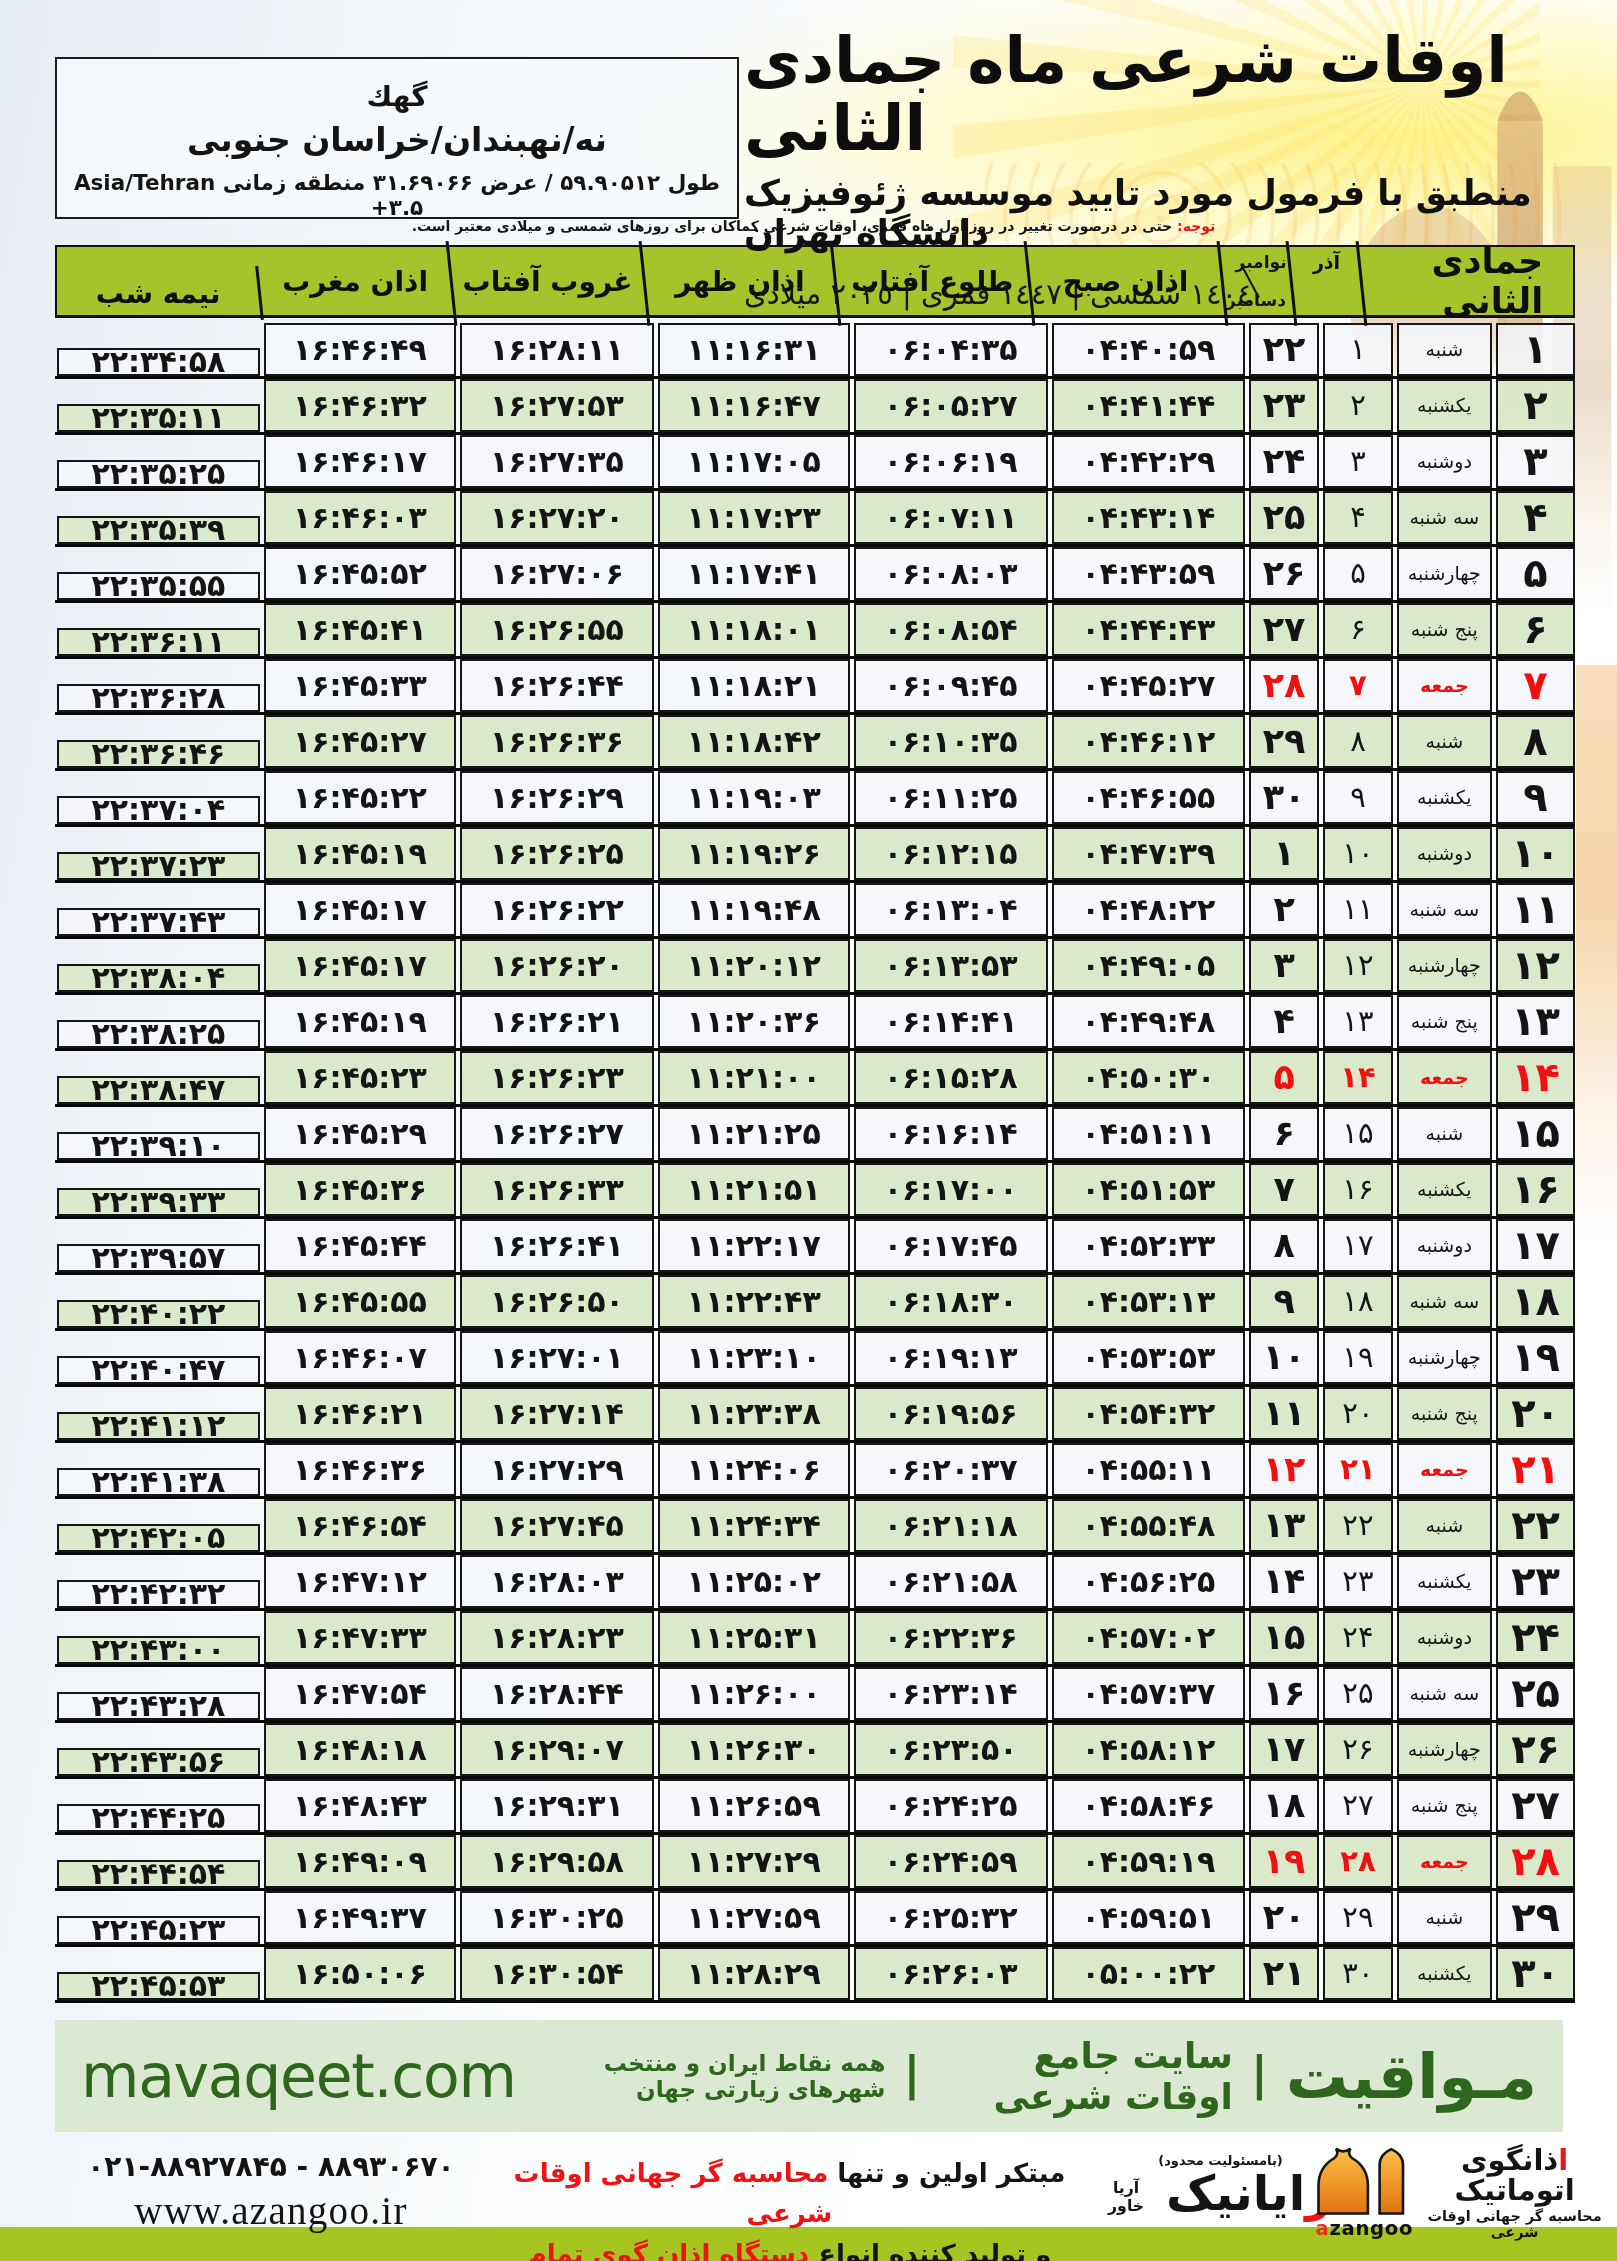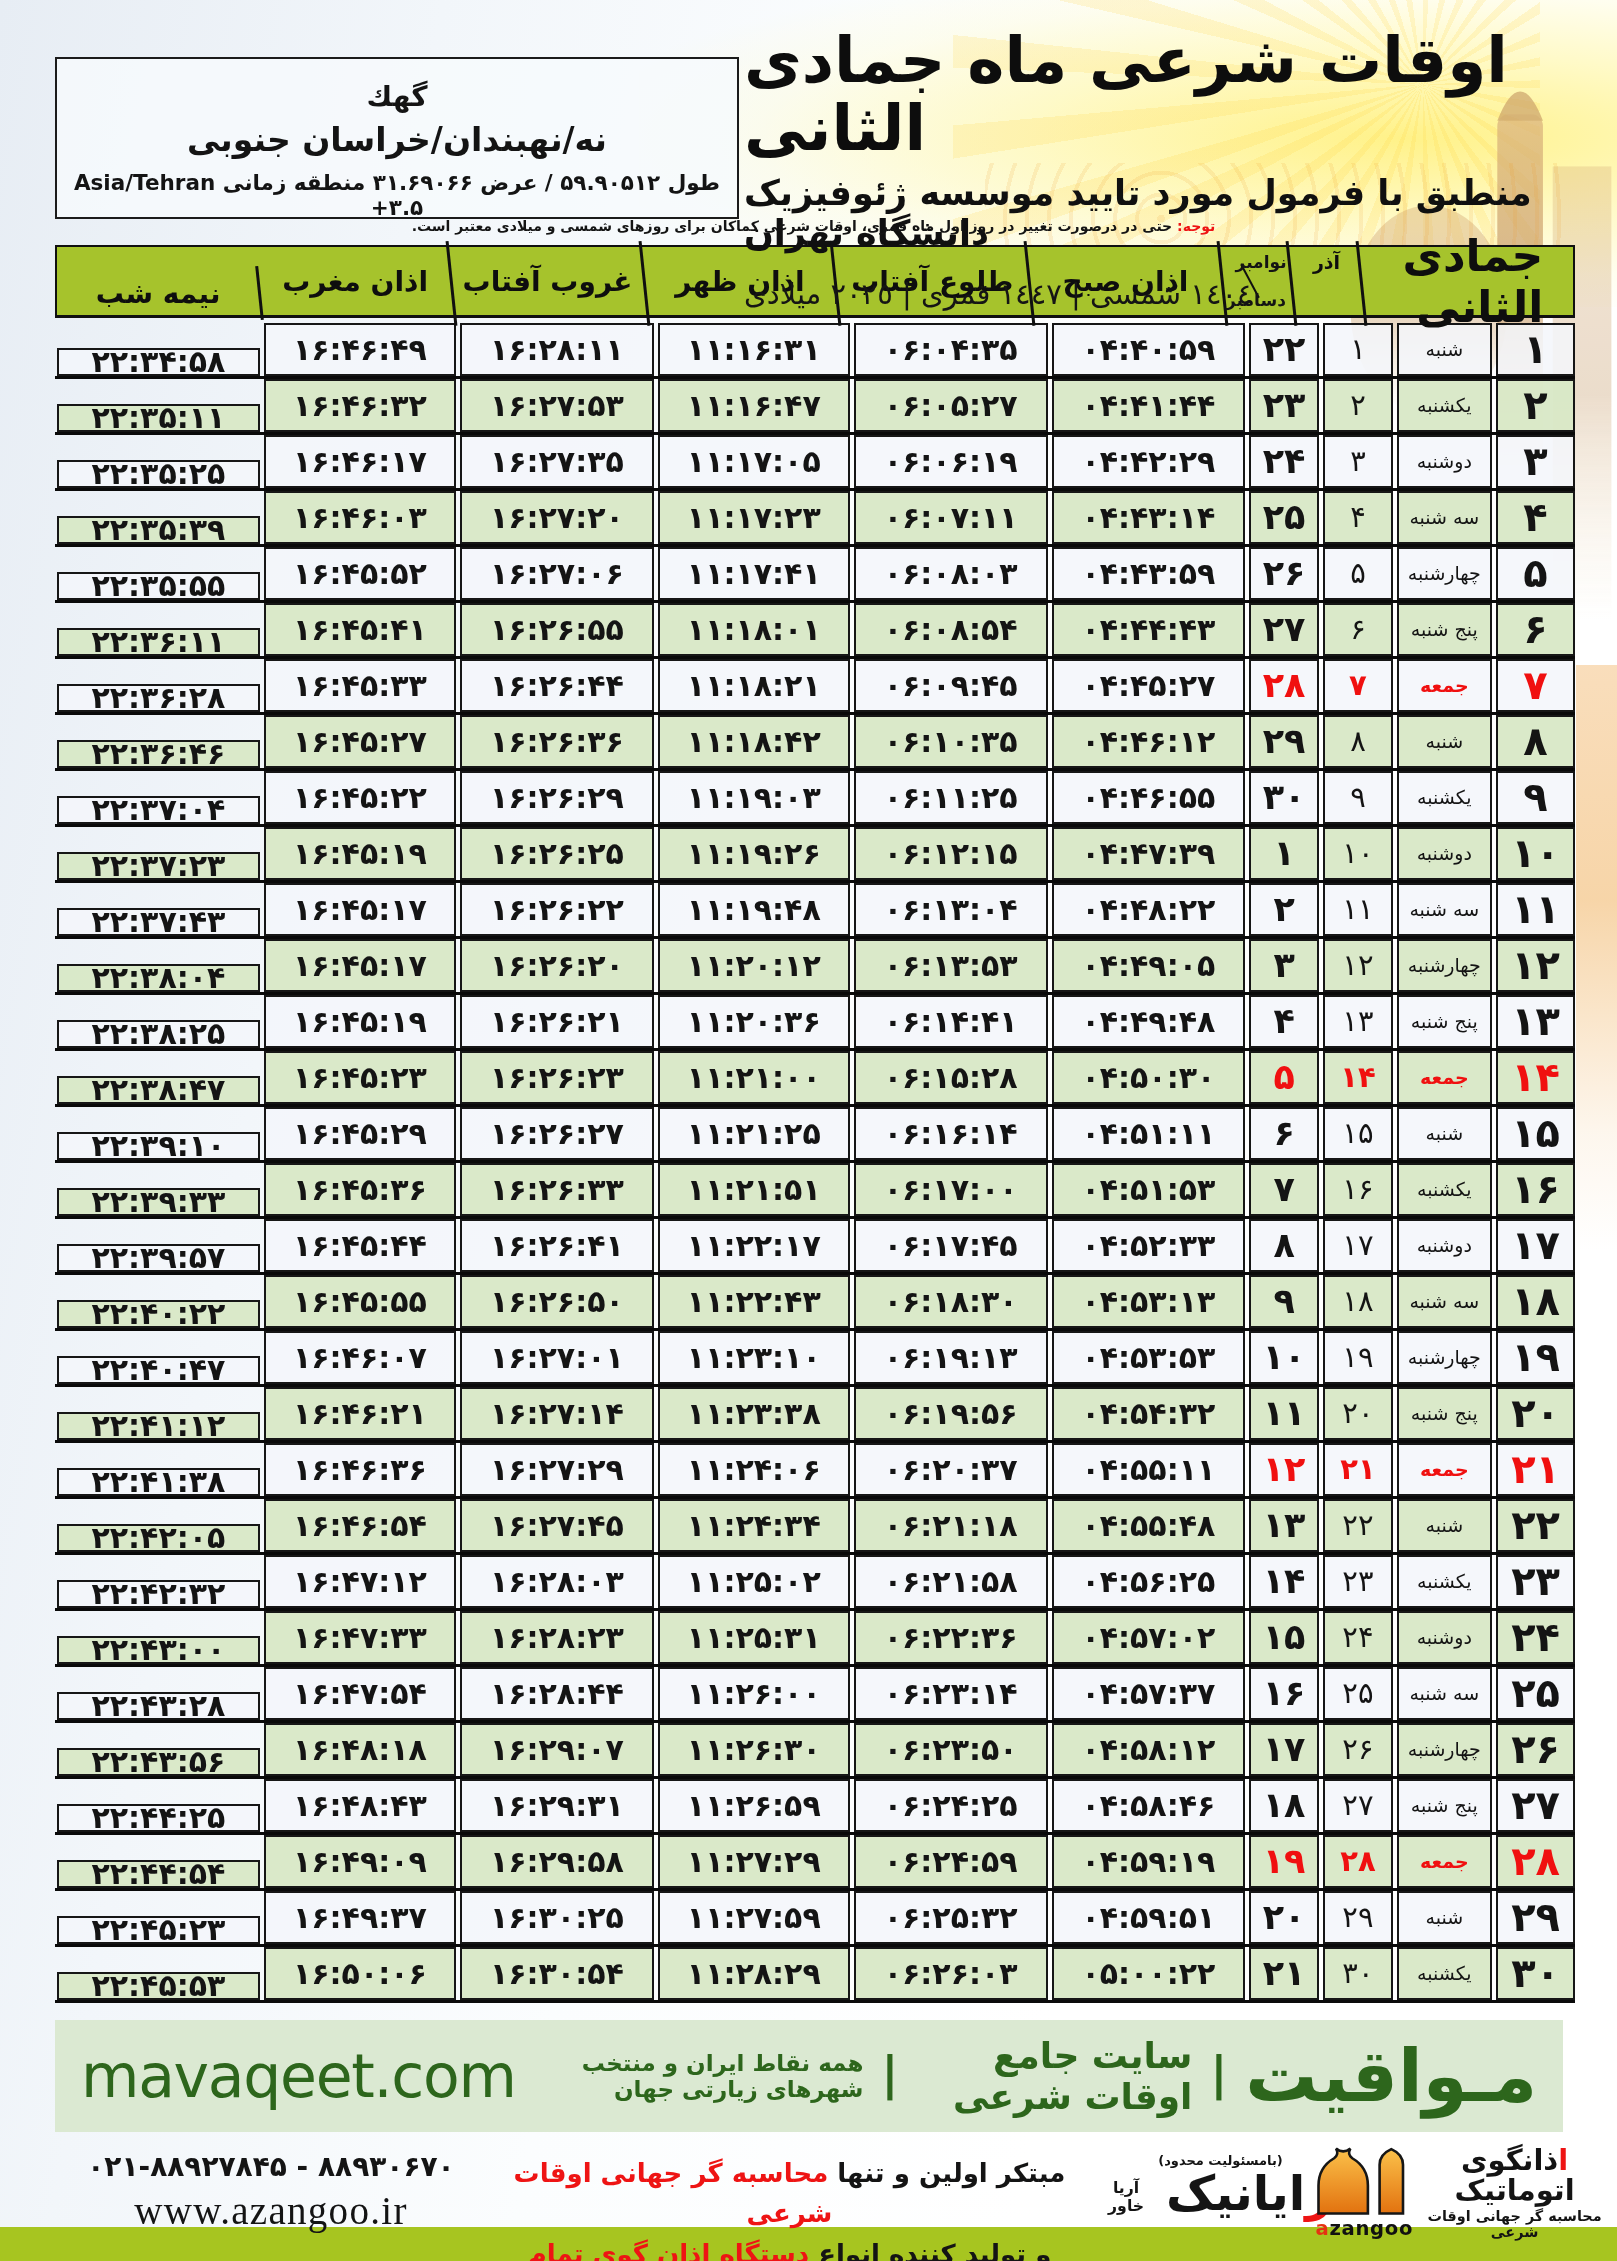--- a/index.html
+++ b/index.html
@@ -36,21 +36,21 @@
     font-weight:bold;z-index:3;}
   .red{color:#ee1414;}
   
   .table{position:absolute;left:55px;top:245px;width:1520px;z-index:2;}
   .hrow{display:flex;height:73px;background:#a6c32c;border:2.6px solid #101010;box-sizing:border-box;
     border-bottom-width:3.3px;}
   .hcell{position:relative;display:flex;align-items:center;justify-content:center;box-sizing:border-box;}
   .hcell:not(:last-child)::after{content:'';position:absolute;right:-1.3px;top:-6.5px;height:125%;width:2.6px;
     background:#101010;transform:rotate(-6deg);}
   .hlabel{font-size:28px;font-weight:bold;color:#0e0e0e;}
-  .c-jam .hlabel{font-size:44px;}
+  .c-jam .hlabel{font-size:35px;}
   .c-azr.hcell{align-items:flex-start;}
   .c-azr .hlabel{font-size:19px;font-weight:bold;padding-top:3.9px;}
   .nov-top{position:absolute;top:5.2px;right:5.2px;font-size:17px;font-weight:bold;}
   .nov-bot{position:absolute;bottom:5.2px;left:3.9px;font-size:17px;font-weight:bold;}
   .c-nov.hcell::before{content:'';position:absolute;left:38%;top:22%;height:56%;width:2px;
     background:#101010;transform:rotate(-28deg);}
   .rows{margin-top:4.6px;}
   .row{display:flex;height:56px;box-sizing:border-box;border-bottom:3.9px solid #0a0a0a;align-items:stretch;}
   .cell{box-sizing:border-box;margin:0 2px;border:2px solid #161616;display:flex;align-items:center;
     justify-content:center;overflow:hidden;}
@@ -69,21 +69,21 @@
   .c-jam {flex:0 0 calc(12.0% - 0px);}
   .time{font-size:30px;font-weight:bold;letter-spacing:-0.7px;direction:ltr;}
   .num-nov{font-size:35px;font-weight:bold;}
   .num-azr{font-size:29px;}
   .wname{font-size:19px;}
   .num-day{font-size:40px;font-weight:bold;}
   .friday .num-nov,.friday .num-azr,.friday .wname,.friday .num-day{color:#f01010;font-weight:bold;}
   
   .mava{position:absolute;left:55px;top:2020px;width:1508px;height:112px;background:#dceад2;
     background:#dbe9d2;color:#2d661c;display:flex;align-items:center;padding:0 26px;box-sizing:border-box;gap:18px;}
-  .m-big{font-size:72px;font-weight:bold;}
+  .m-big{font-size:62px;font-weight:bold;}
   .m-sep{font-size:46px;font-weight:bold;transform:translateY(-2.6px);}
   .m-mid{font-size:36px;font-weight:bold;}
   .m-small{font-size:23px;font-weight:bold;}
   .m-url{font-size:60px;font-weight:normal;margin-right:auto;direction:ltr;letter-spacing:-1.3px;}
   
   .f-left{position:absolute;left:62px;top:2150px;width:418px;text-align:center;z-index:3;}
   .f-phone{font-size:28px;font-weight:bold;direction:ltr;letter-spacing:0.7px;}
   .f-site{font-family:"Liberation Serif","DejaVu Serif",serif;font-size:39px;margin-top:5.2px;letter-spacing:1.3px;}
   .f-slogan{position:absolute;left:496px;top:2153px;width:587px;text-align:center;font-size:26px;
     font-weight:bold;line-height:1.55;z-index:3;}

